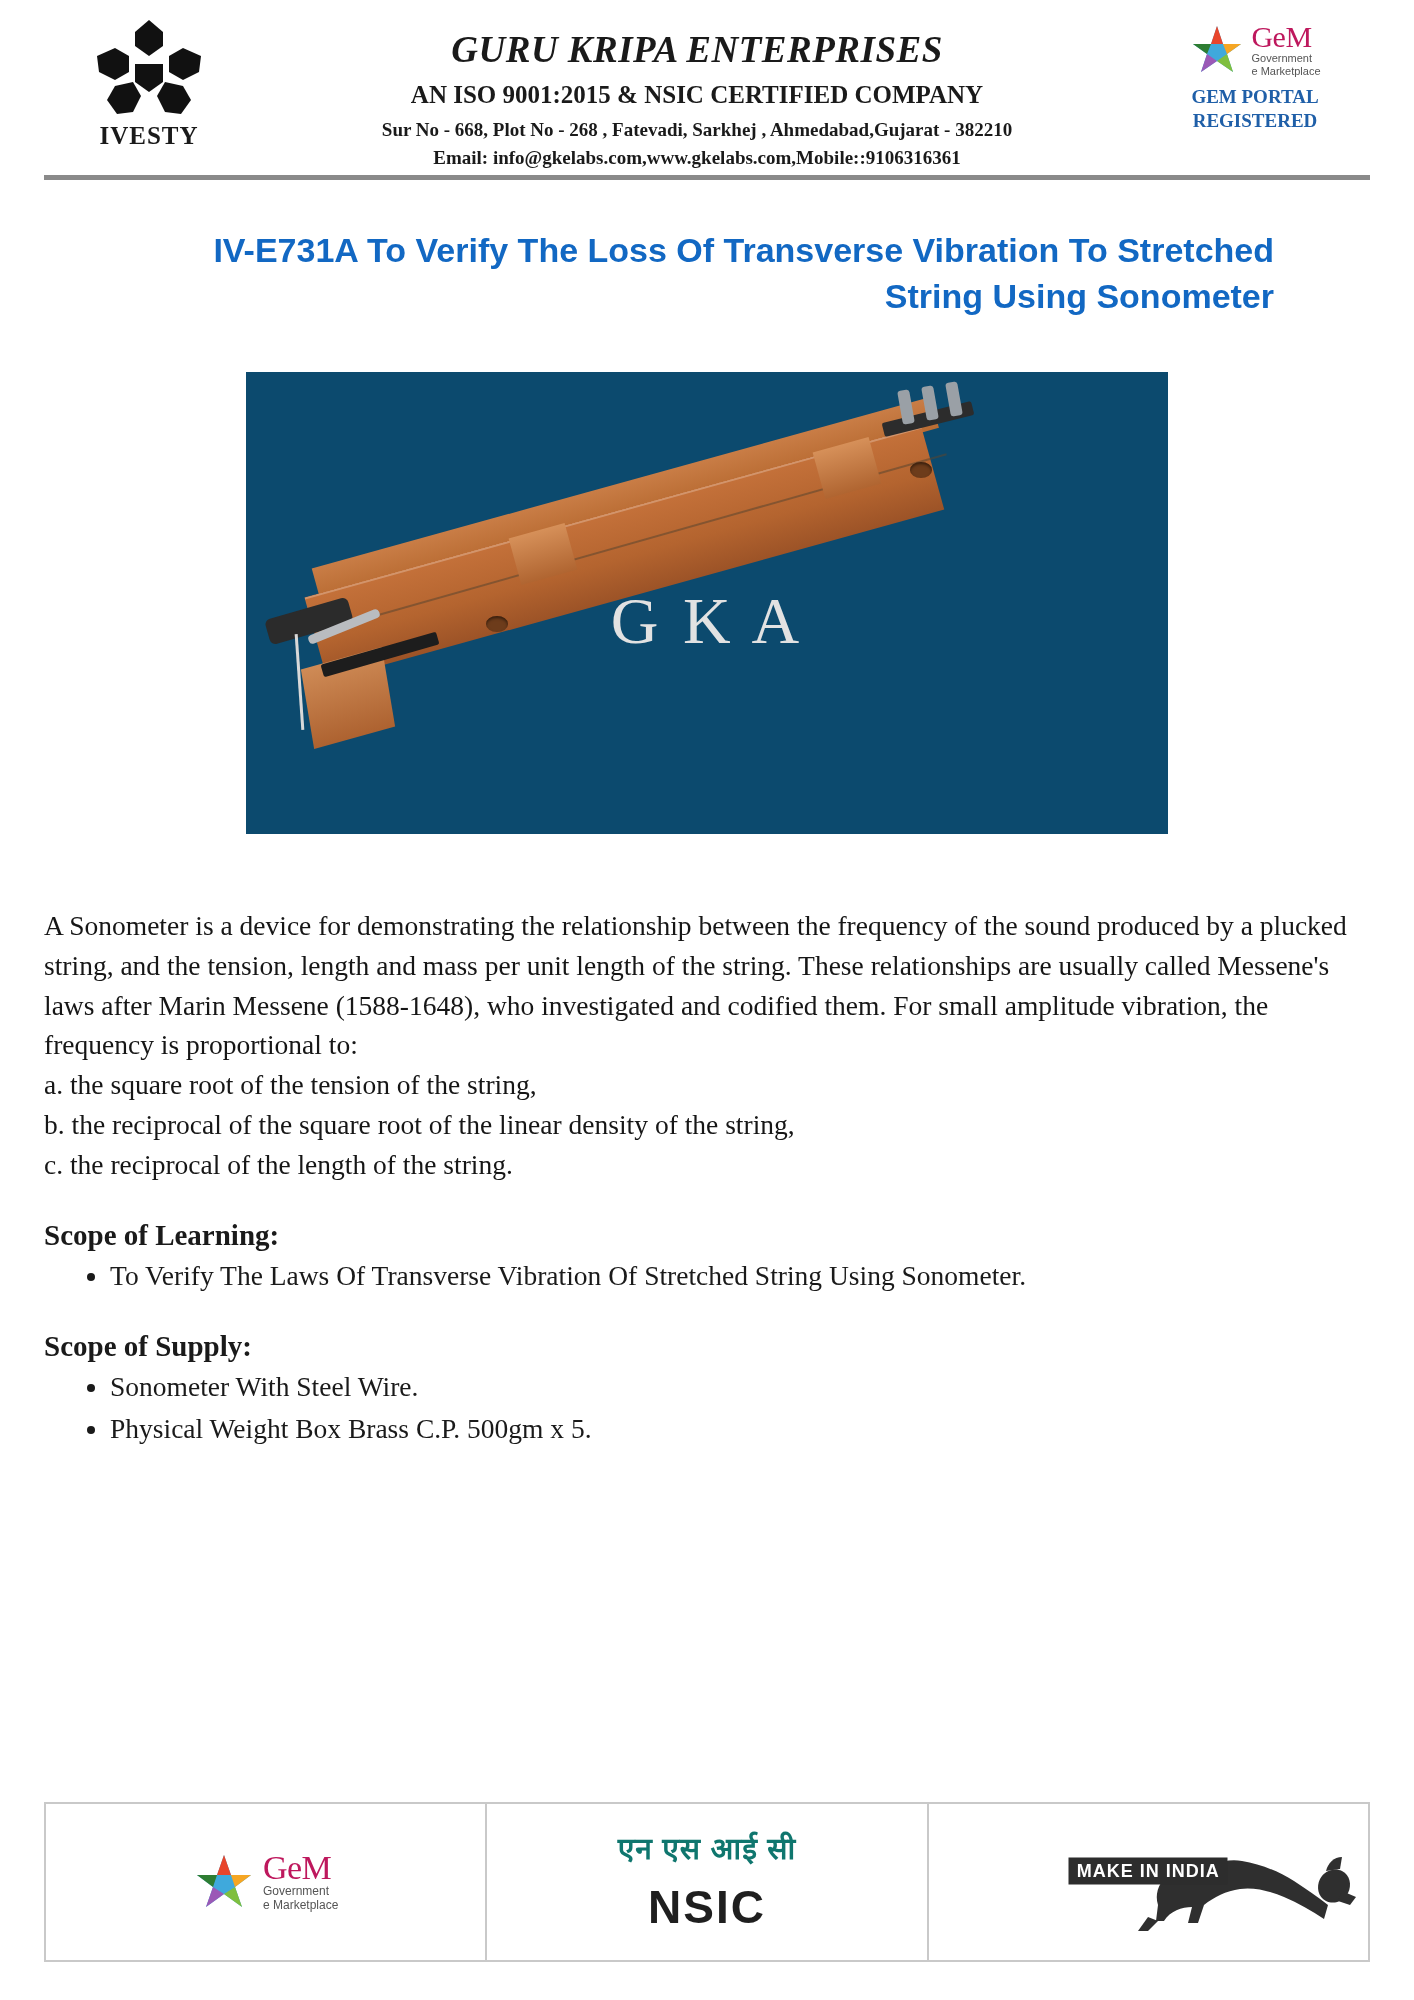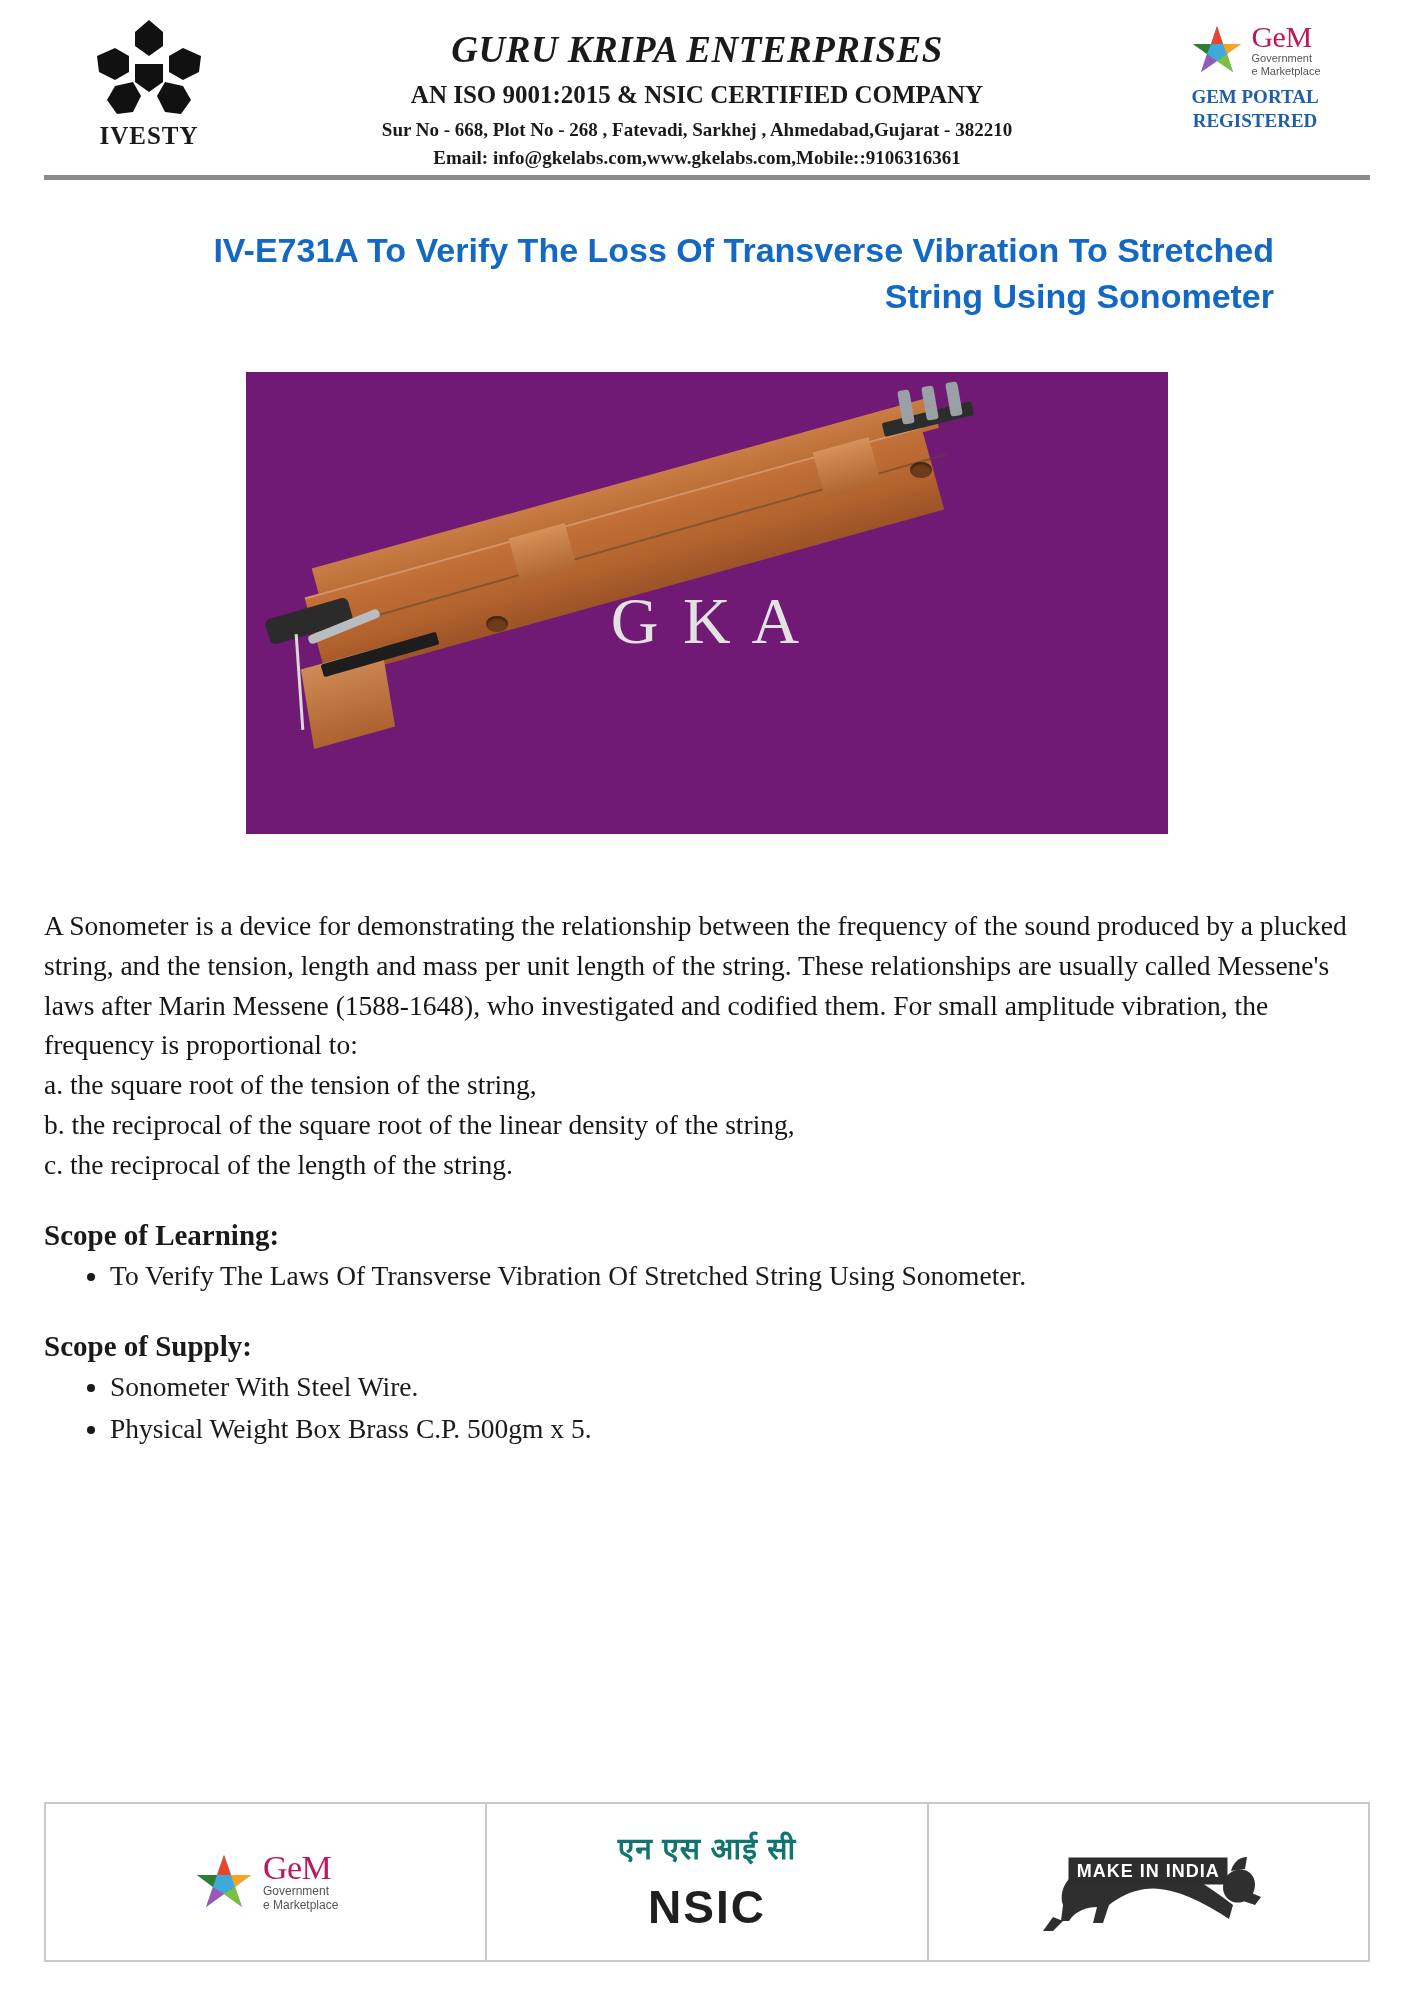--- a/index.html
+++ b/index.html
@@ -135,21 +135,21 @@
 
   
   .image-area {
     margin-top: 52px;
     display: flex;
     justify-content: center;
   }
   .photo-frame {
     width: 922px;
     height: 462px;
-    background: #701a75;
+    background: #0c4a6e;
     position: relative;
     overflow: hidden;
   }
   .photo-watermark {
     position: absolute;
     left: 50%;
     top: 54%;
     transform: translate(-50%, -50%);
     font-family: "Liberation Serif", serif;
     font-size: 66px;
@@ -362,21 +362,21 @@
     color: #2b2b2b;
     margin-top: 8px;
     letter-spacing: 1px;
   }
   .mii-block {
     position: relative;
     width: 100%;
     height: 100%;
     display: flex;
     align-items: center;
-    justify-content: center;
+    justify-content: flex-end;
   }
   .mii-lion {
     width: 230px;
     height: 110px;
     position: relative;
   }
   .mii-text {
     position: absolute;
     left: 50%;
     top: 42%;

